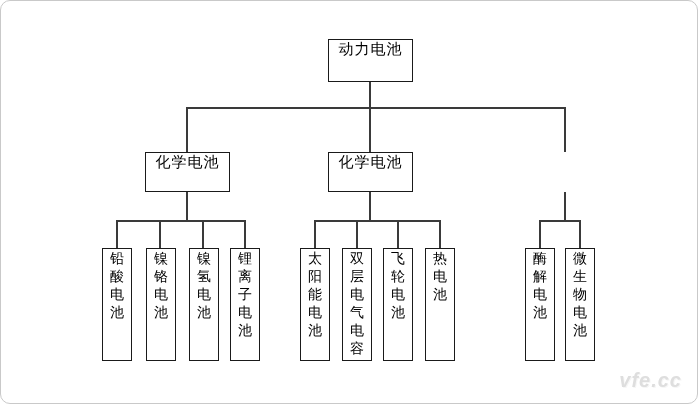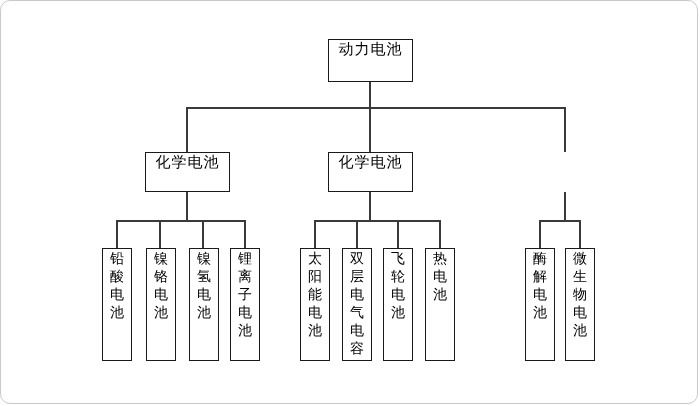--- a/index.html
+++ b/index.html
@@ -100,13 +100,14 @@
     <span class="vt">热<br>电<br>池</span>
   </div>
 
   <div class="node v" style="left:525px;">
     <span class="vt">酶<br>解<br>电<br>池</span>
   </div>
   <div class="node v" style="left:565px;">
     <span class="vt">微<br>生<br>物<br>电<br>池</span>
   </div>
 
+  <div class="watermark">vfe.cc</div>
 </div>
 
 </body></html>

